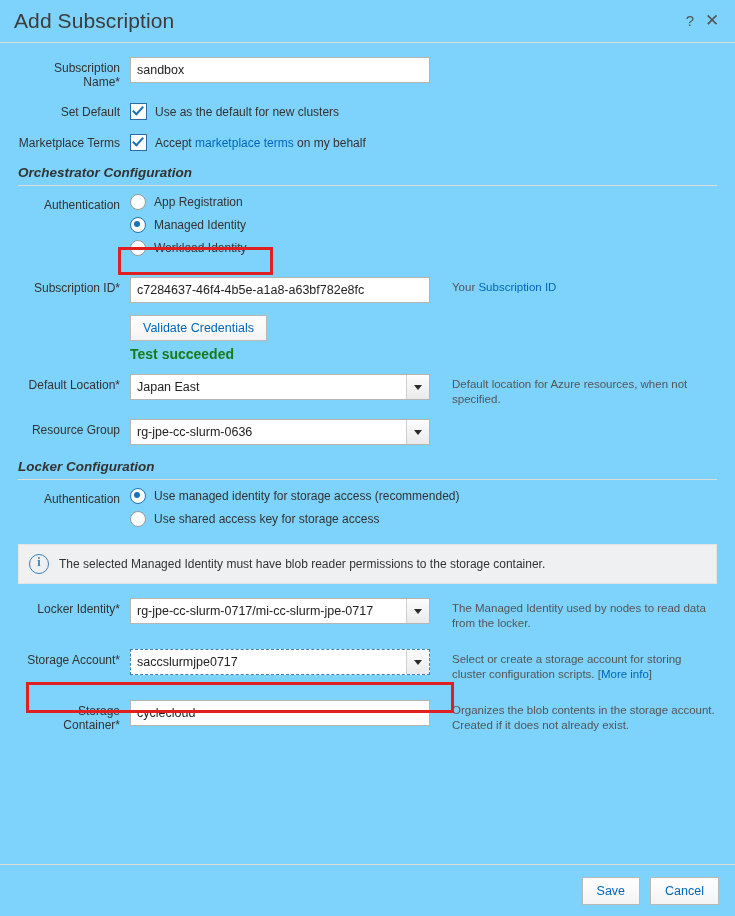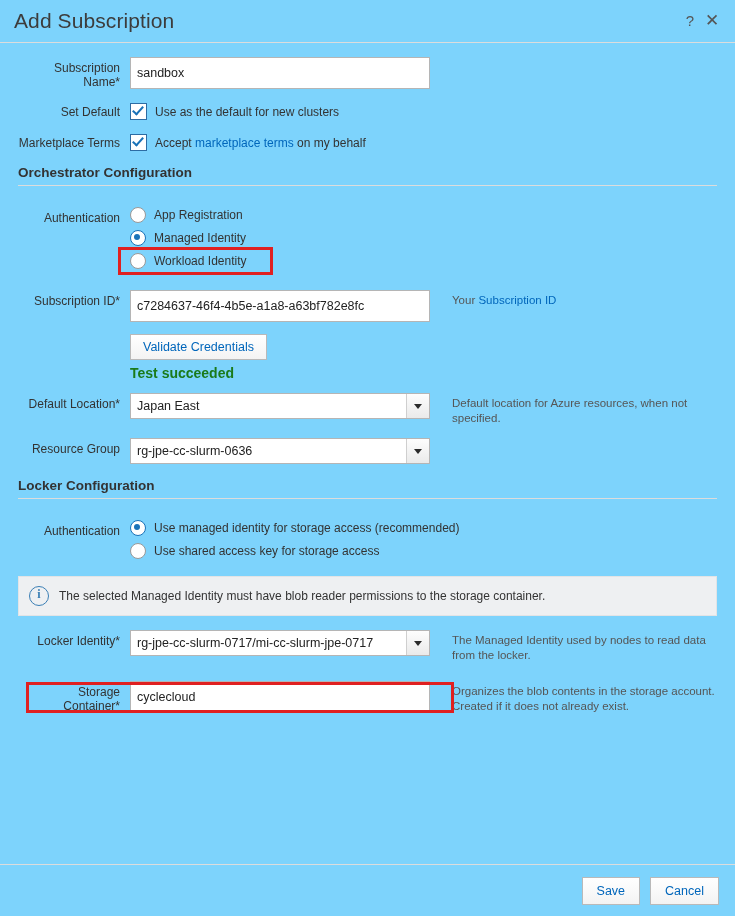--- a/index.html
+++ b/index.html
@@ -87,21 +87,21 @@
     font-size: 11.5px;
     color: #555;
     line-height: 15px;
     box-sizing: border-box;
   }
   .hint a { color: #0066bb; text-decoration: none; }
 
   input.txt {
     width: 100%;
     box-sizing: border-box;
-    height: 32px;
+    height: 26px;
     padding: 2px 6px;
     border: 1px solid #b5b5b5;
     font-family: "Liberation Sans", sans-serif;
     font-size: 12.5px;
     color: #222;
     background: #fff;
     outline: none;
   }
 
   .selectwrap {
@@ -187,21 +187,22 @@
     position: absolute;
     left: 3px; top: 3px;
     width: 6px; height: 6px;
     border-radius: 50%;
     background: #1a72b8;
   }
   .radioline .rlabel { font-size: 12px; color: #333; }
 
   
   .section {
-    margin: 14px 0 21px 0;
+    margin: 14px 0 8px 0;
+    font-style: italic;
   }
   .section-title {
     font-size: 13.5px;
     font-weight: bold;
     color: #333;
     padding-bottom: 5px;
   }
   .section-rule {
     height: 1px;
     background: #dcdcdc;
@@ -413,20 +414,32 @@
         <div class="selectwrap">
           <div class="selval">rg-jpe-cc-slurm-0717/mi-cc-slurm-jpe-0717</div>
           <div class="arrowbtn">
               <span class="caret"></span>
             </div>
         </div>
       </div>
       <div class="hint">The Managed Identity used by nodes to read data from the locker.</div>
     </div>
 
+    <div class="row" style="margin-bottom:18px;">
+      <div class="label">Storage Account*</div>
+      <div class="field">
+        <div class="selectwrap dashed">
+          <div class="selval">saccslurmjpe0717</div>
+          <div class="arrowbtn">
+              <span class="caret"></span>
+            </div>
+        </div>
+      </div>
+      <div class="hint"><span>Select or create a storage account for storing cluster configuration scripts. [</span><a href="#">More info</a><span>]</span></div>
+    </div>
 
     <div class="row">
       <div class="label">Storage Container*</div>
       <div class="field">
         <input class="txt" type="text" value="cyclecloud" style="">
       </div>
       <div class="hint">Organizes the blob contents in the storage account. Created if it does not already exist.</div>
     </div>
 
     <div class="hl" style="left:118px; top:204px; width:155px; height:28px;"></div>

